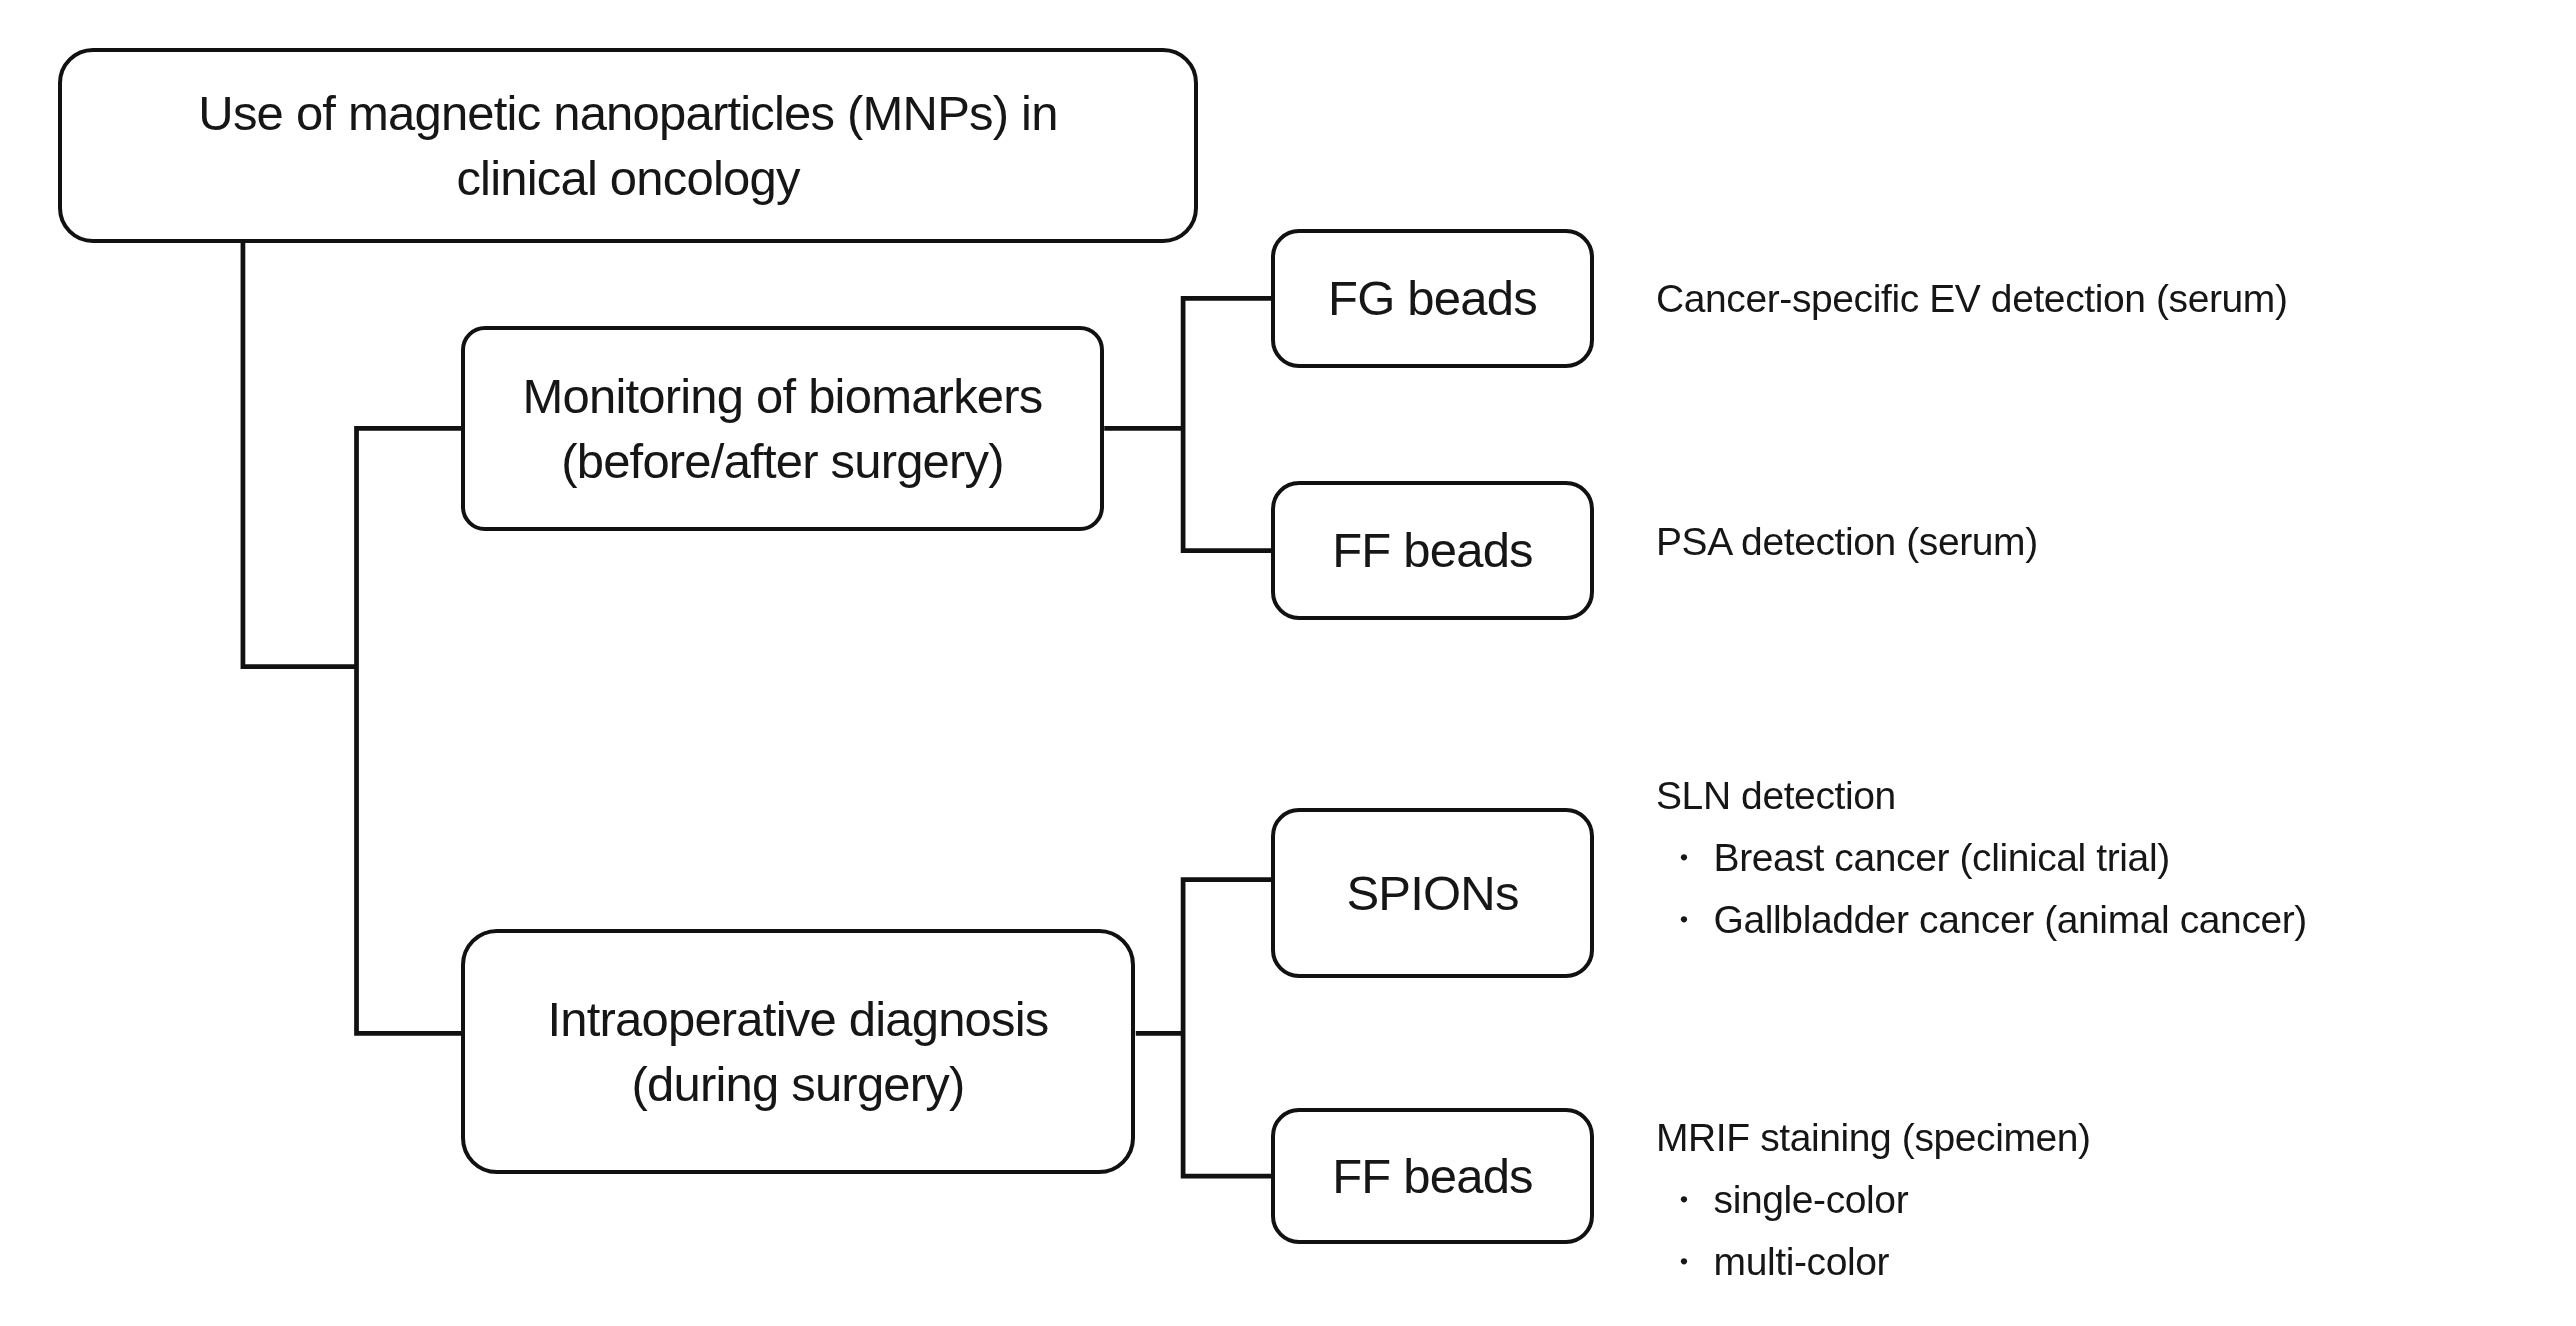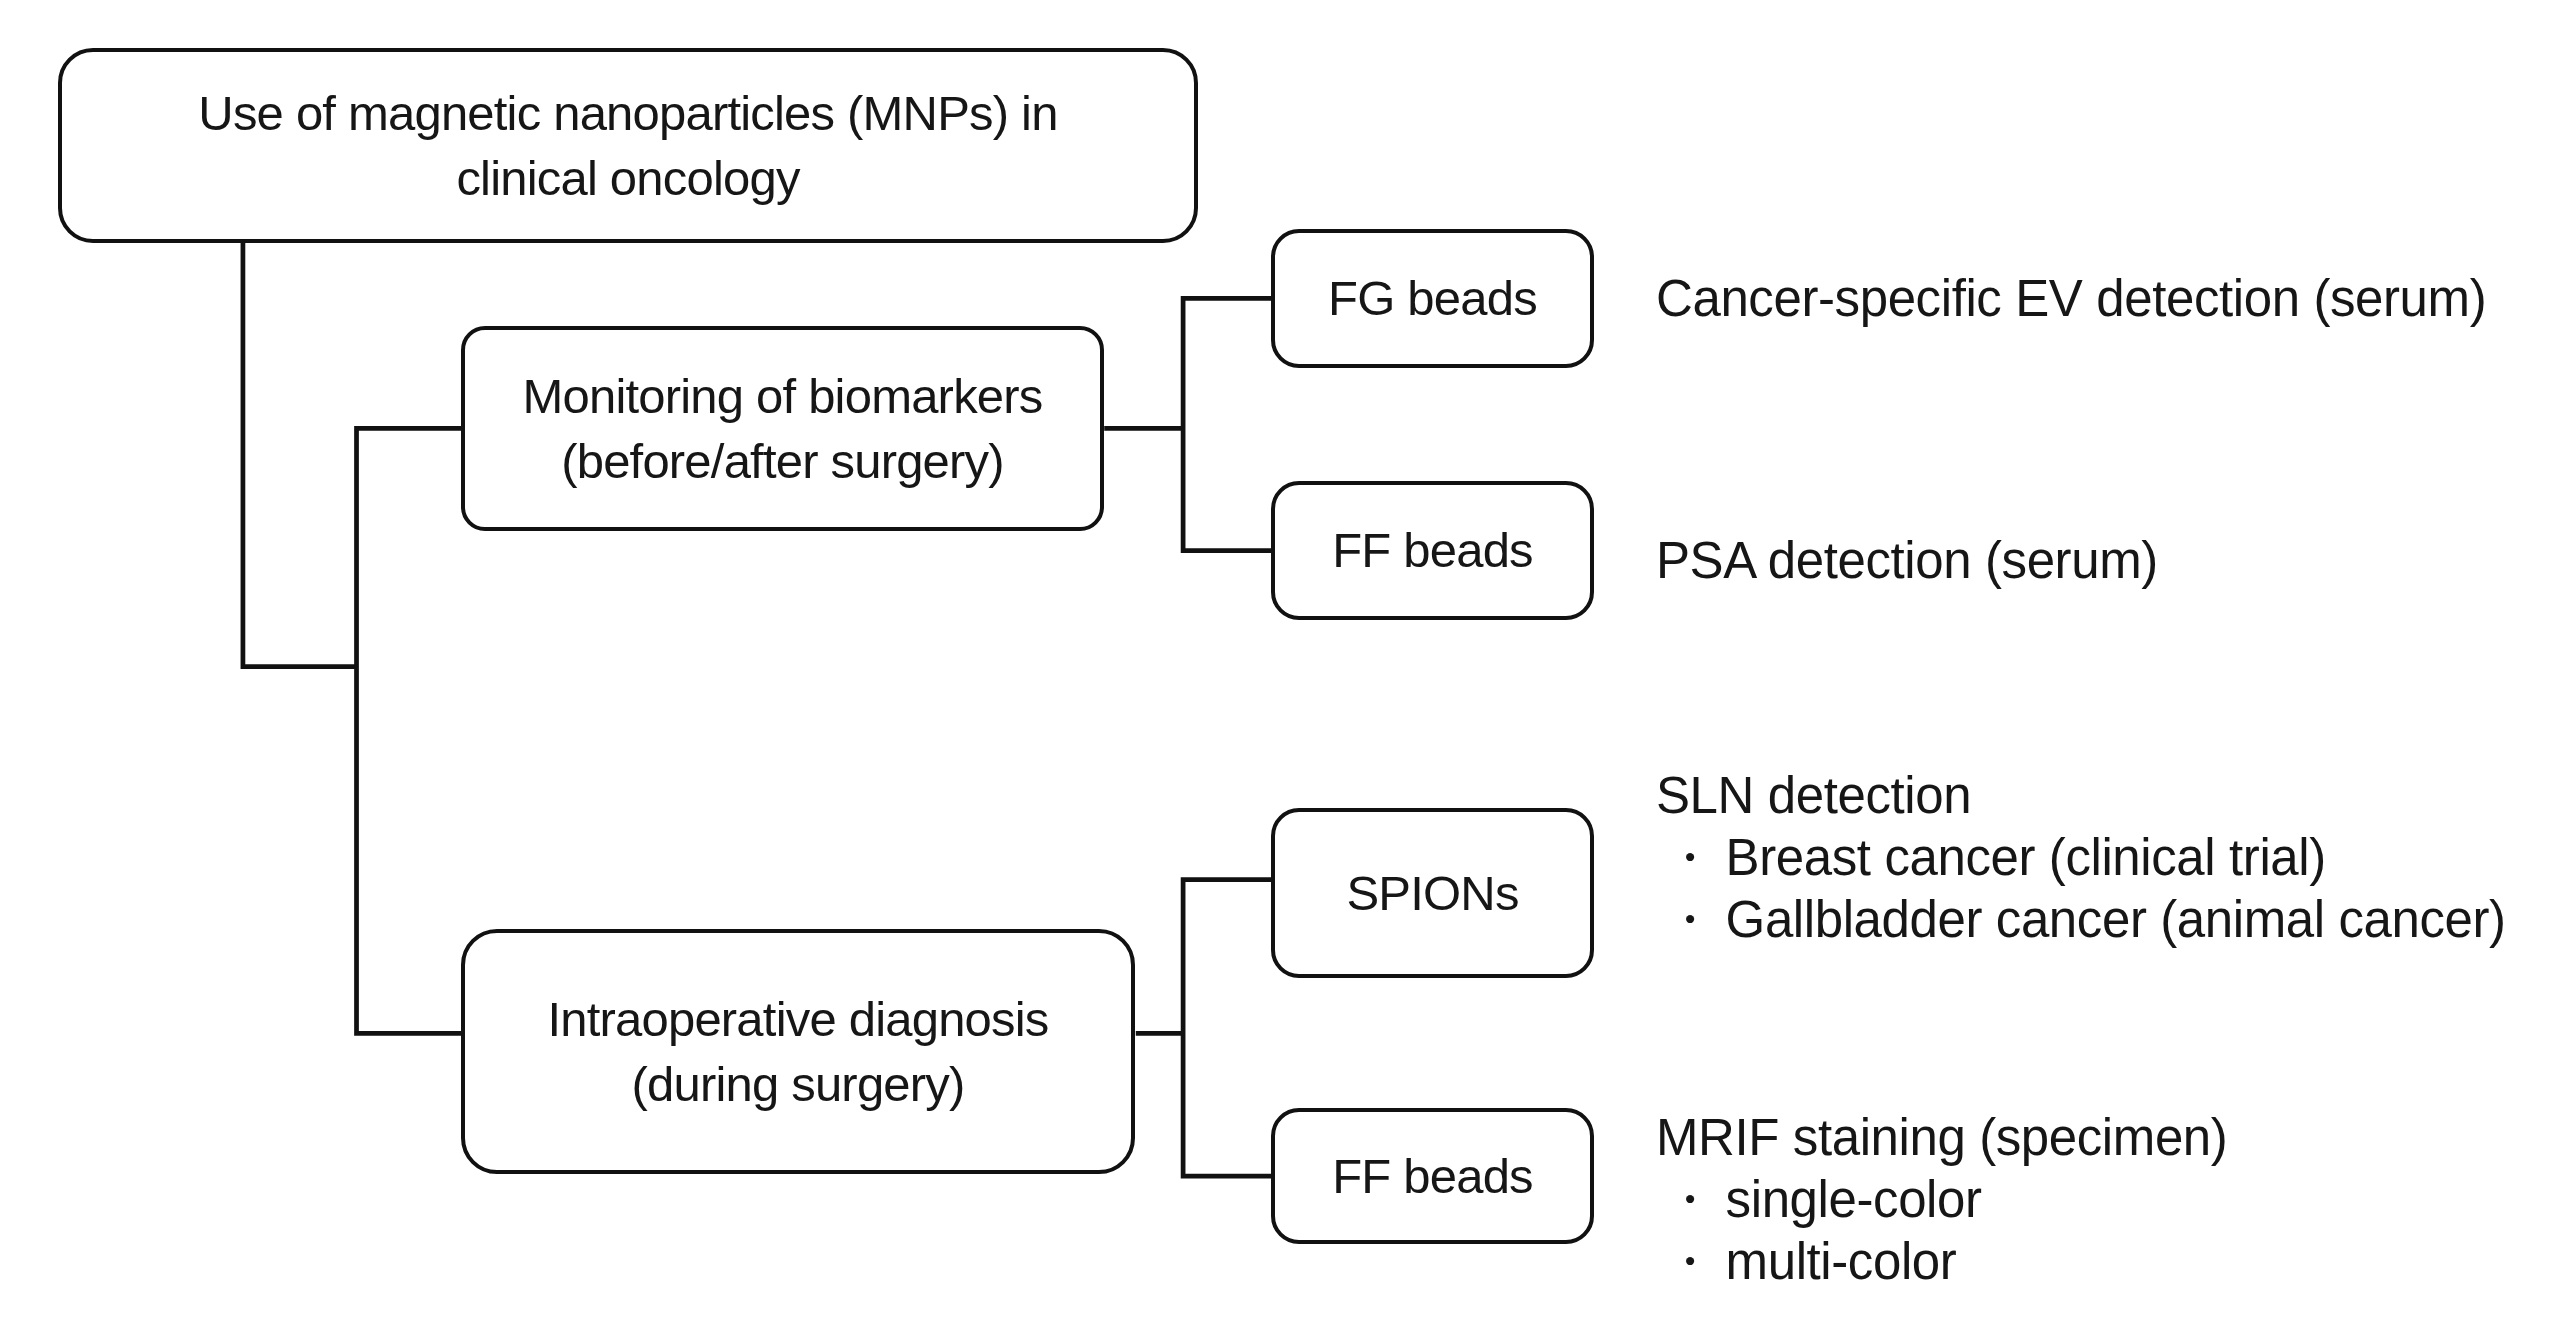--- a/index.html
+++ b/index.html
@@ -27,27 +27,27 @@
   .box.root{left:58px;top:48px;width:1140px;height:195px;border-radius:35px;}
   .box.cat-monitoring{left:461px;top:326px;width:643px;height:205px;border-radius:24px;}
   .box.cat-intraoperative{left:461px;top:929px;width:674px;height:245px;border-radius:36px;}
   .box.leaf{border-radius:28px;text-align:right;}
   .box.leaf-fg{left:1271px;top:229px;width:323px;height:139px;}
   .box.leaf-ff-top{left:1271px;top:481px;width:323px;height:139px;}
   .box.leaf-spions{left:1271px;top:808px;width:323px;height:170px;}
   .box.leaf-ff-bottom{left:1271px;top:1108px;width:323px;height:136px;}
   .ann{
     position:absolute;left:1656px;
-    font-size:51px;line-height:62px;
+    font-size:39px;line-height:62px;
     letter-spacing:-0.4px;
     white-space:nowrap;
   }
   .ann.single{display:flex;align-items:center;}
   .ann.ann-fg{top:229px;height:139px;}
-  .ann.ann-psa{top:491px;height:139px;text-align:right;}
+  .ann.ann-psa{top:472px;height:139px;text-align:right;}
   .ann.ann-sln{top:765px;}
   .ann.ann-mrif{top:1107px;}
   .ann-item{padding-left:8px;}
   .ann-item .bullet{margin-right:11px;}
 </style>
 </head>
 <body>
 
 <div class="canvas">
 

